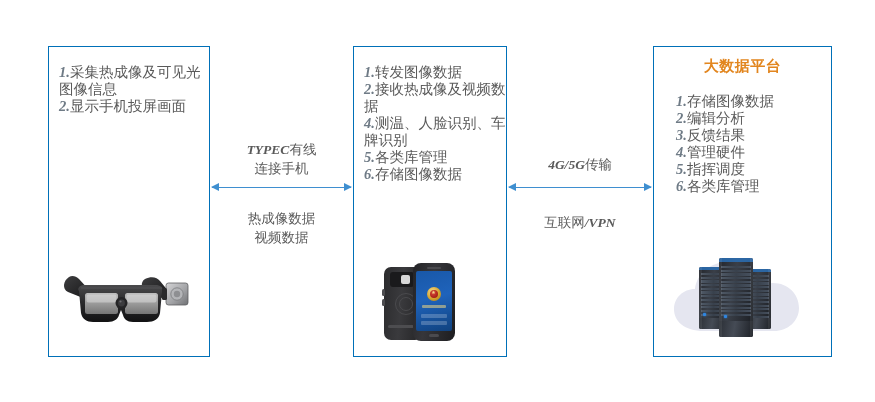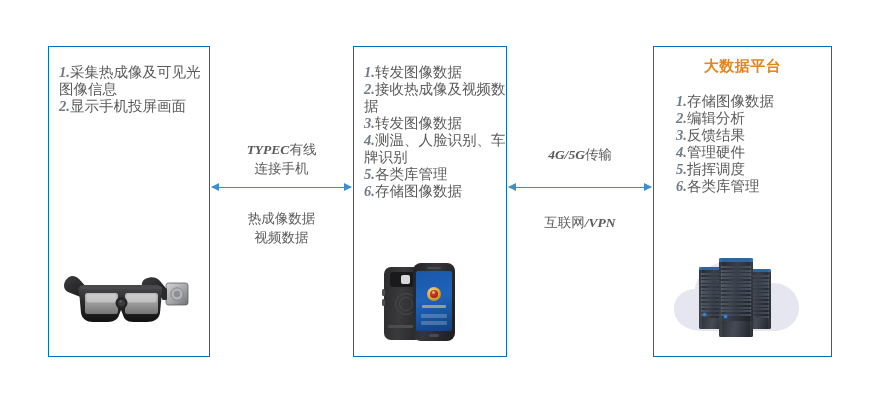--- a/index.html
+++ b/index.html
@@ -279,21 +279,20 @@
         <circle cx="118" cy="39" r="3.2" fill="#8e8f92"></circle>
         <rect x="103" y="33" width="5" height="12" rx="1.5" fill="#2a2a2c"></rect>
       </svg>
     </div>
   </div>
 
   <div class="box" style="left:353px; top:46px; width:154px; height:311px;">
     <ul class="box-list">
       <li><span class="num">1.</span><span>转发图像数据</span></li>
       <li><span class="num">2.</span><span>接收热成像及视频数据</span></li>
-      <li><span class="num">3.</span><span>转发图像数据</span></li>
       <li><span class="num">4.</span><span>测温、人脸识别、车牌识别</span></li>
       <li><span class="num">5.</span><span>各类库管理</span></li>
       <li><span class="num">6.</span><span>存储图像数据</span></li>
     </ul>
 
     <div class="art" style="left:28px; top:212px; width:100px; height:85px;">
 
       <div class="phone-back" style="left:2px; top:8px; width:38px; height:73px;"></div>
       <div class="phone-cam" style="left:8px; top:13px; width:24px; height:15px;"></div>
       <div class="phone-cam-lens" style="left:19px; top:16px; width:9px; height:9px;"></div>
@@ -416,21 +415,21 @@
       <div>热成像数据</div>
       <div>视频数据</div>
     </div>
   </div>
 
   <div class="conn" style="left:509px; top:187px; width:142px; height:1px;">
     <div class="conn-line" style="left:0; width:142px;"></div>
     <div class="arrowhead left"></div>
     <div class="arrowhead right"></div>
 
-    <div class="conn-label above" style="bottom:24px;">
+    <div class="conn-label above" style="bottom:14px;">
       <div><span class="en">4G/5G</span><span>传输</span></div>
     </div>
 
     <div class="conn-label below" style="top:26px;">
       <div><span>互联网</span><span class="en">/VPN</span></div>
     </div>
   </div>
 
 </div>
 

